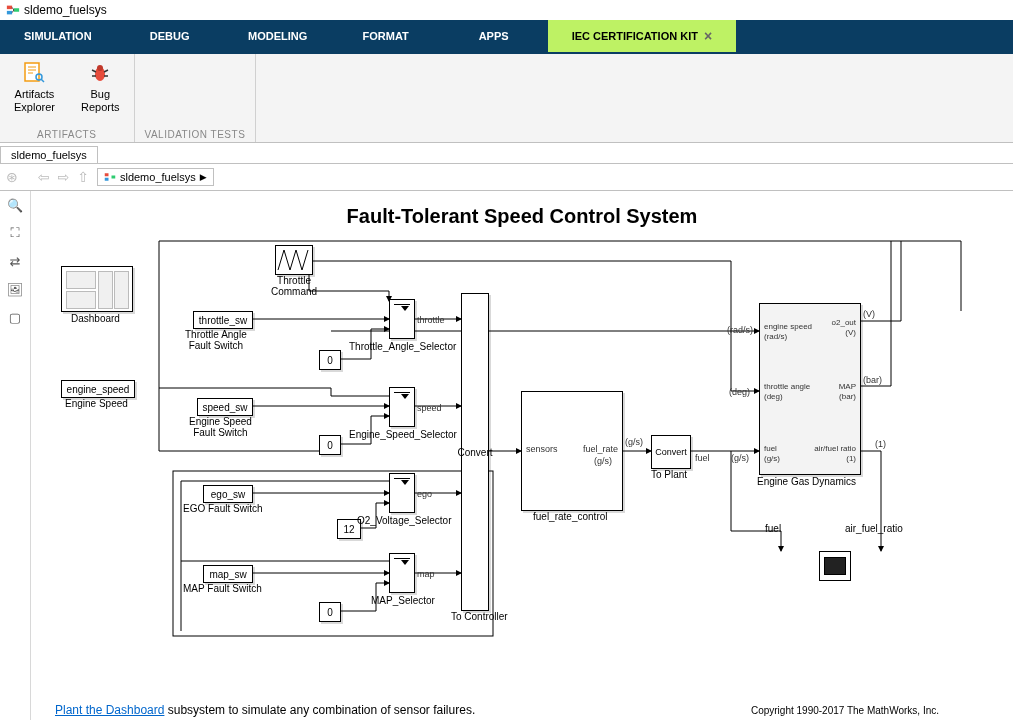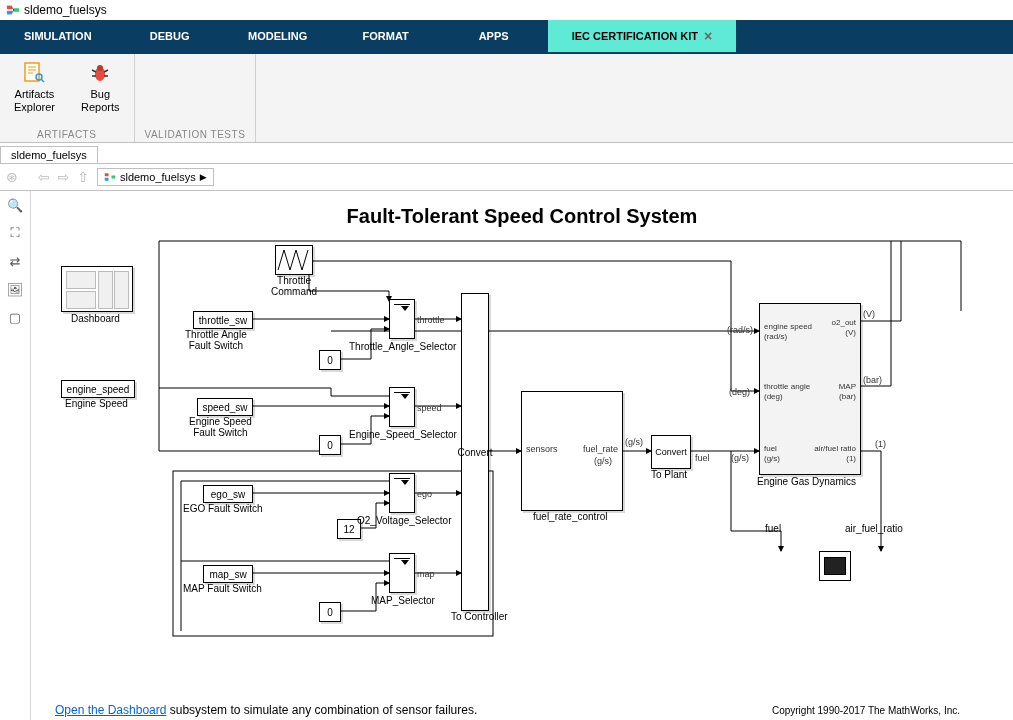--- a/index.html
+++ b/index.html
@@ -1,20 +1,20 @@
 <!DOCTYPE html>
 <html><head>
 <meta charset="utf-8">
 <style>
 html,body{margin:0;padding:0;font-family:"Segoe UI",Arial,sans-serif;font-size:12px;background:#f0f0f0;color:#000;width:1013px;height:720px;overflow:hidden}
 .titlebar{background:#fff;height:20px;display:flex;align-items:center;padding:0 6px;font-size:12px}
 .titlebar svg{width:14px;height:14px;margin-right:4px}
 .tabstrip{background:#0a3d62;height:32px;display:flex;align-items:stretch;border-bottom:2px solid #0a3d62}
 .tab{color:#fff;font-size:11px;font-weight:600;padding:12px 24px;display:flex;align-items:center;cursor:pointer;min-width:60px;justify-content:center}
-.tab.selected{background:#5eead4;color:#000;font-weight:600}
+.tab.selected{background:#bef264;color:#000;font-weight:600}
 .tab.selected .close{margin-left:6px;font-size:14px;color:#666}
 .ribbon{background:#f4f4f4;border-bottom:1px solid #c0c0c0;height:88px;display:flex}
 .ribbon-group{border-right:1px solid #d0d0d0;padding:4px 10px 0 10px;display:flex;flex-direction:column;align-items:center}
 .ribbon-btns{display:flex;gap:18px}
 .ribbon-btn{display:flex;flex-direction:column;align-items:center;cursor:pointer;padding:2px 4px;font-size:11px;text-align:center;line-height:13px}
 .ribbon-btn svg{width:24px;height:24px;margin-bottom:4px}
 .ribbon-group-label{font-size:10px;color:#888;margin-top:auto;margin-bottom:2px;letter-spacing:0.5px}
 .drop{font-size:8px;margin-left:2px}
 .doc-tab-bar{background:#fff;border-bottom:1px solid #c0c0c0;height:20px;display:flex;align-items:center}
 .doc-tab{background:#fff;border:1px solid #c0c0c0;border-bottom:none;padding:2px 10px;font-size:11px;margin-top:2px}
@@ -30,21 +30,21 @@
 .block{position:absolute;border:1px solid #000;background:#fff;font-size:10px;display:flex;align-items:center;justify-content:center;text-align:center}
 .block.shadow{box-shadow:2px 2px 0 rgba(0,0,0,0.15)}
 .block-label{position:absolute;font-size:10px;color:#000;text-align:center;white-space:nowrap}
 .const-block{position:absolute;border:1px solid #000;background:#fff;font-size:10px;display:flex;align-items:center;justify-content:center;width:20px;height:18px;box-shadow:2px 2px 0 rgba(0,0,0,0.15)}
 .port-lbl{position:absolute;font-size:9px;color:#333}
 .scope{position:absolute;border:1px solid #000;background:#fff;width:30px;height:28px;display:flex;align-items:center;justify-content:center}
 .scope::before{content:"";width:20px;height:16px;background:#222;border:1px solid #000}
 svg.wires{position:absolute;top:0;left:0;width:100%;height:100%;pointer-events:none}
 a.dash-link{color:#0066cc;text-decoration:underline}
 .footer{position:absolute;bottom:8px;left:24px;right:24px;font-size:12px;display:flex;align-items:center}
-.footer .copyright{margin-left:auto;font-size:10px;color:#000;margin-right: 29px;}
+.footer .copyright{margin-left:auto;font-size:10px;color:#000;margin-right: 50px;}
 .dashboard-thumb{position:absolute;border:1px solid #000;background:#fff;width:70px;height:44px;box-shadow:2px 2px 0 rgba(0,0,0,0.15)}
 .dashboard-thumb .cell{position:absolute;border:1px solid #bbb;background:#f0f0f0}
 .selector{position:absolute;border:1px solid #000;background:#fff;width:24px;height:38px;box-shadow:2px 2px 0 rgba(0,0,0,0.15)}
 .selector::before{content:"";position:absolute;left:4px;top:4px;right:4px;height:2px;border-top:1px solid #000}
 .selector::after{content:"";position:absolute;left:11px;top:6px;width:0;height:0;border-left:4px solid transparent;border-right:4px solid transparent;border-top:5px solid #000}
 .throttle-gen{position:absolute;border:1px solid #000;background:#fff;width:36px;height:28px;box-shadow:2px 2px 0 rgba(0,0,0,0.15)}
 .throttle-gen svg{width:100%;height:100%}
 .eng-dyn{position:absolute;border:1px solid #000;background:#f3f3f3;box-shadow:2px 2px 0 rgba(0,0,0,0.15)}
 .eng-dyn .p{position:absolute;font-size:8px;color:#333}
 </style>
@@ -289,18 +289,18 @@
     <div class="port-lbl" style="left:832px;top:118px">(V)</div>
     <div class="port-lbl" style="left:832px;top:184px">(bar)</div>
     <div class="port-lbl" style="left:844px;top:248px">(1)</div>
 
     <div class="block-label" style="left:734px;top:332px">fuel</div>
     <div class="block-label" style="left:814px;top:332px">air_fuel_ratio</div>
     <div class="scope" style="left:788px;top:360px"></div>
 
     <div class="footer">
       <span>
-        <a class="dash-link">Open the Dashboard</a><span> subsystem to simulate any combination of sensor failures.</span>
+        <a class="dash-link">Plant the Dashboard</a><span> subsystem to simulate any combination of sensor failures.</span>
       </span>
       <span class="copyright">Copyright 1990-2017 The MathWorks, Inc.</span>
     </div>
   </div>
 </div>
 
 </body></html>

